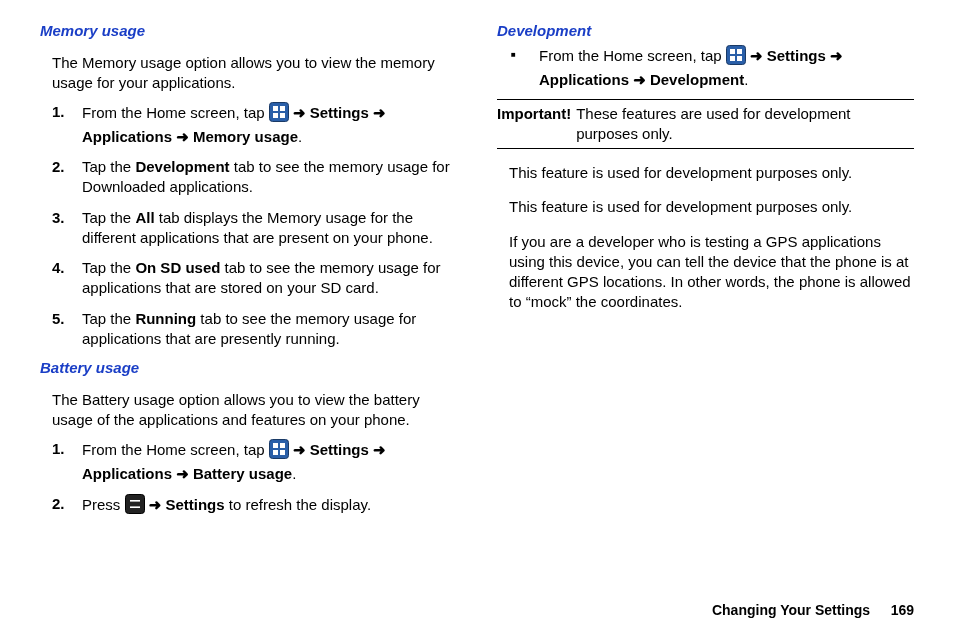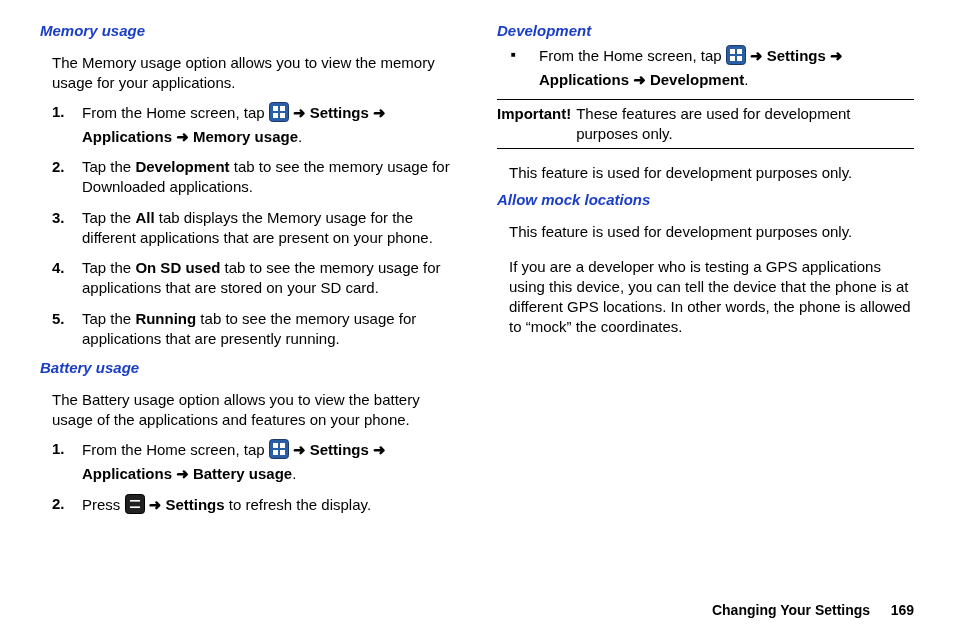--- a/index.html
+++ b/index.html
@@ -202,21 +202,20 @@
         </li>
       </ul>
 
       <div class="important">
         <span class="lbl">Important!</span>
         <span class="txt">These features are used for development purposes only.</span>
       </div>
 
       <p class="body">This feature is used for development purposes only.</p>
 
-      <div class="h3">Allow mock locations</div>
       <p class="body">This feature is used for development purposes only.</p>
       <p class="body">If you are a developer who is testing a GPS applications using this device, you can tell the device that the phone is at different GPS locations. In other words, the phone is allowed to “mock” the coordinates.</p>
     </div>
   </div>
 
   <div class="footer">
     <span>Changing Your Settings</span>
     <span class="num">169</span>
   </div>
 </div>

